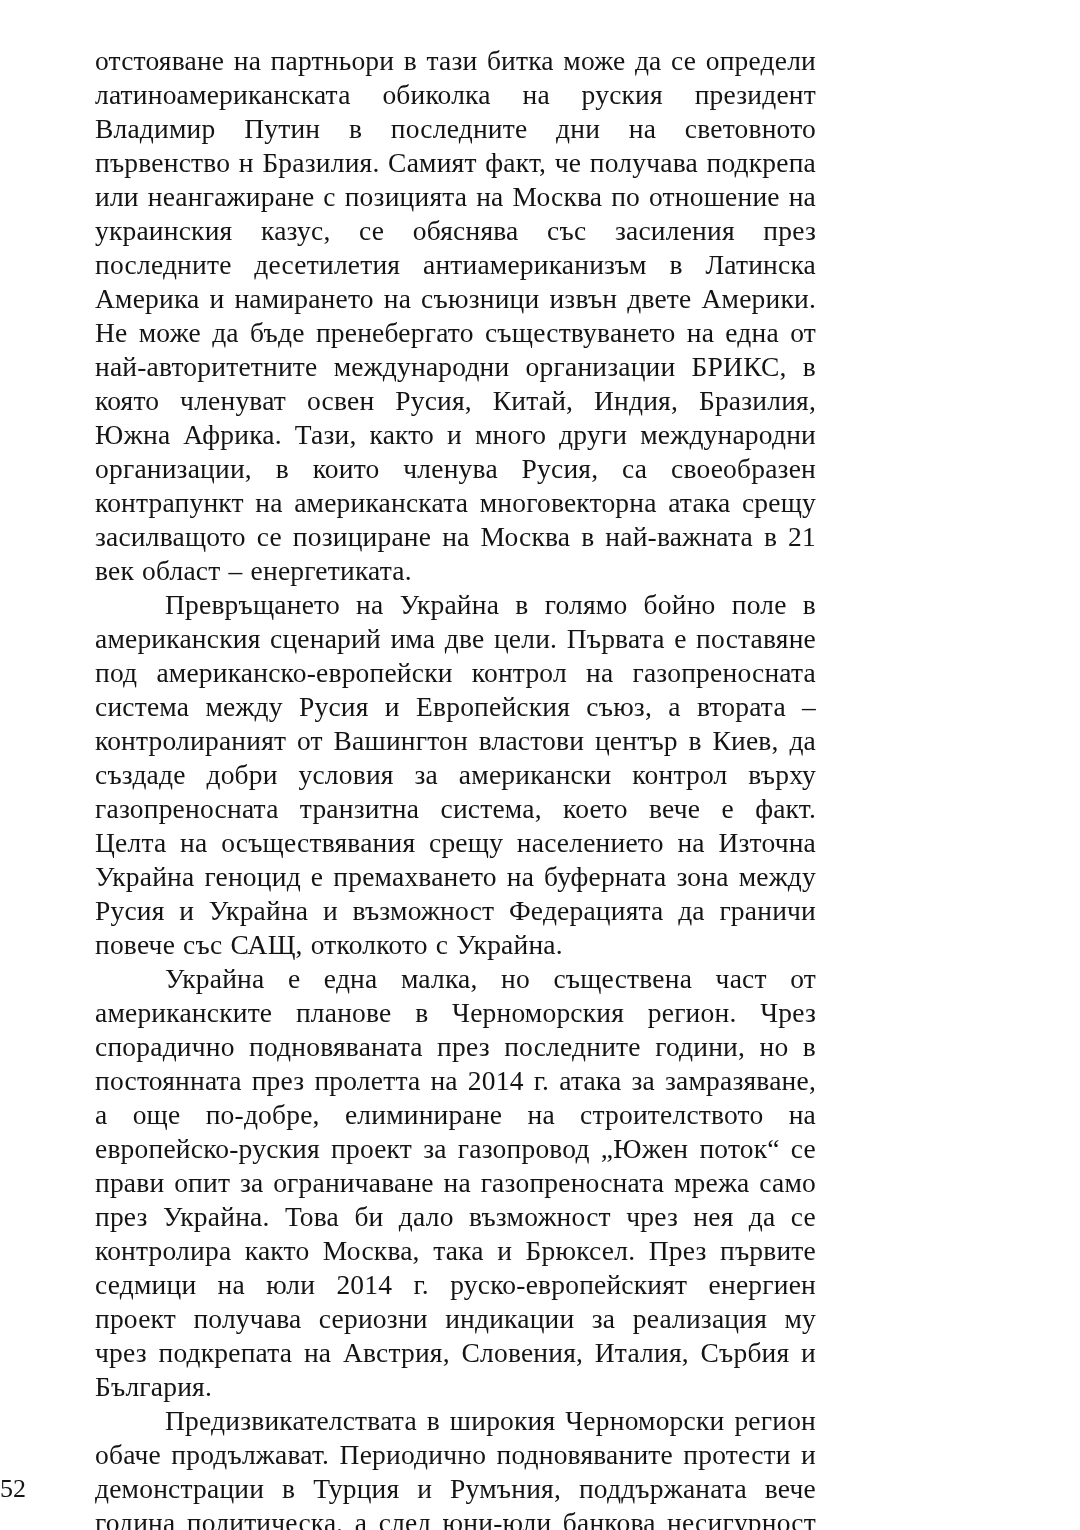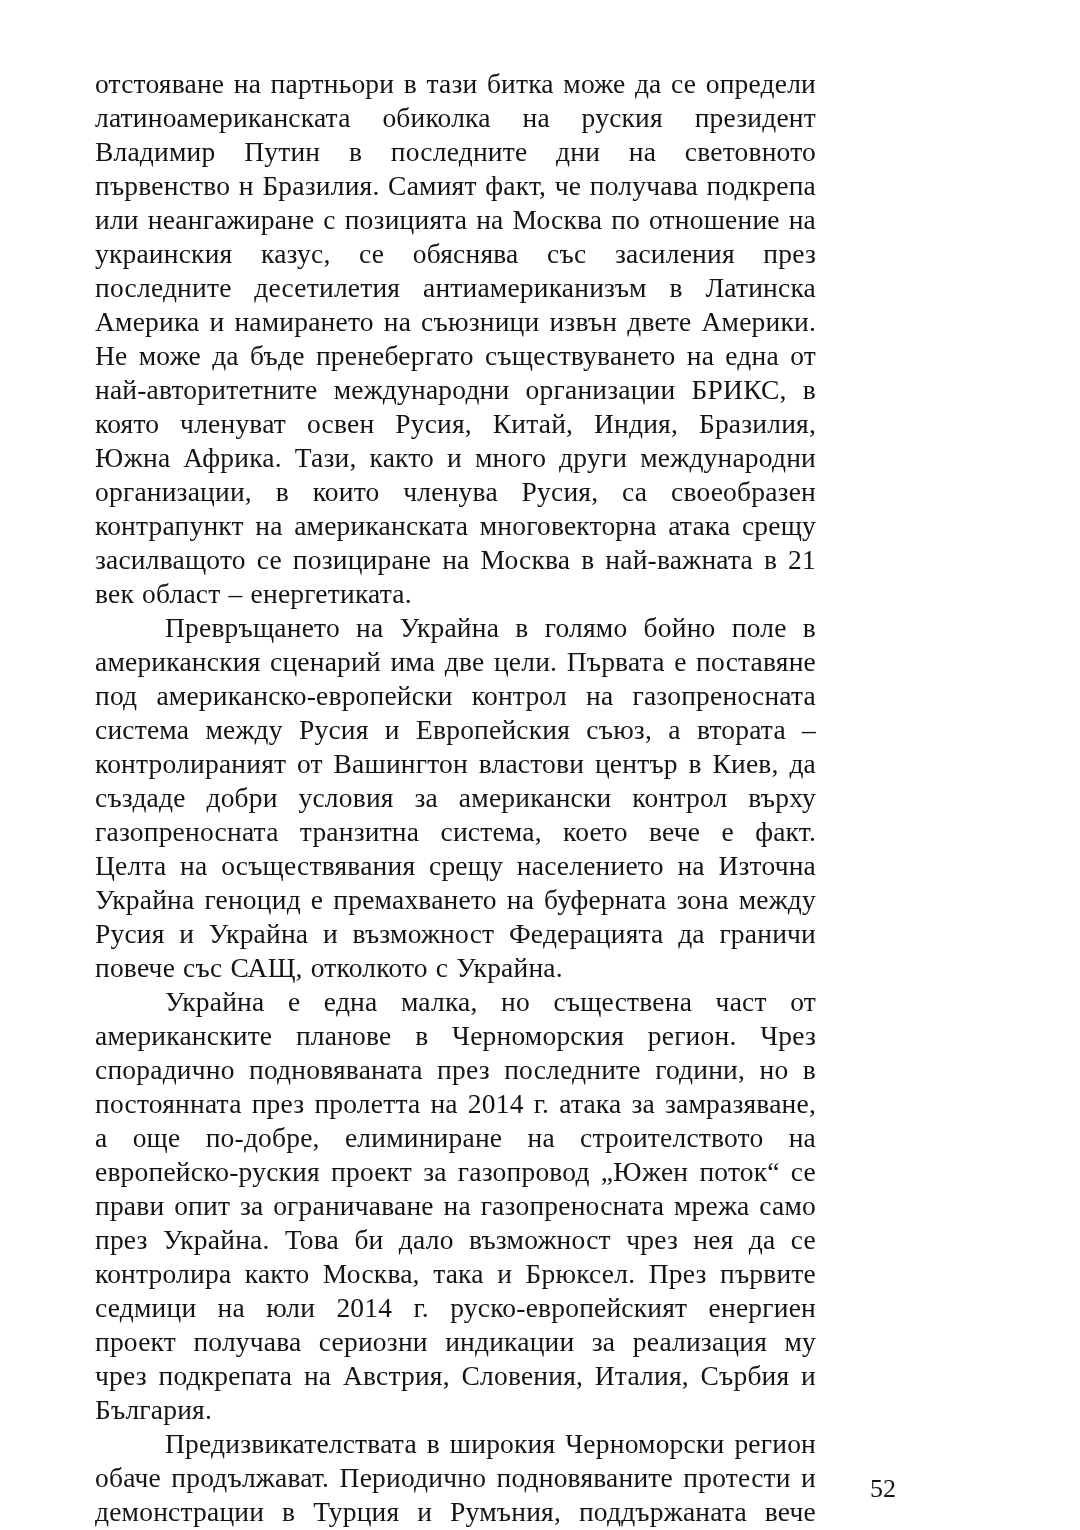--- a/index.html
+++ b/index.html
@@ -8,21 +8,21 @@
     background: #ffffff;
   }
   .page {
     position: relative;
     box-sizing: border-box;
     width: 896px;
     height: 1530px;
     background: #ffffff;
     color: #141414;
     font-family: "Liberation Serif", "DejaVu Serif", serif;
-    padding: 67px 80px 0 95px;
+    padding: 44px 80px 0 95px;
     overflow: hidden;
   }
   .text-body {
     width: 100%;
   }
   .text-body p {
     margin: 0;
     text-align: justify;
     font-size: 27.5px;
     line-height: 34px;
@@ -31,21 +31,21 @@
   }
   .text-body p.indent {
     text-indent: 70px;
     font-family: Liberation Serif, serif;
   }
   .page-number {
     position: absolute;
     left: 0;
     bottom: 28px;
     width: 100%;
-    text-align: right;
+    text-align: left;
     font-size: 26px;
     line-height: 1;
     color: #141414;
   }
 </style>
 </head>
 <body>
 
 <div class="page">
   <div class="text-body">

